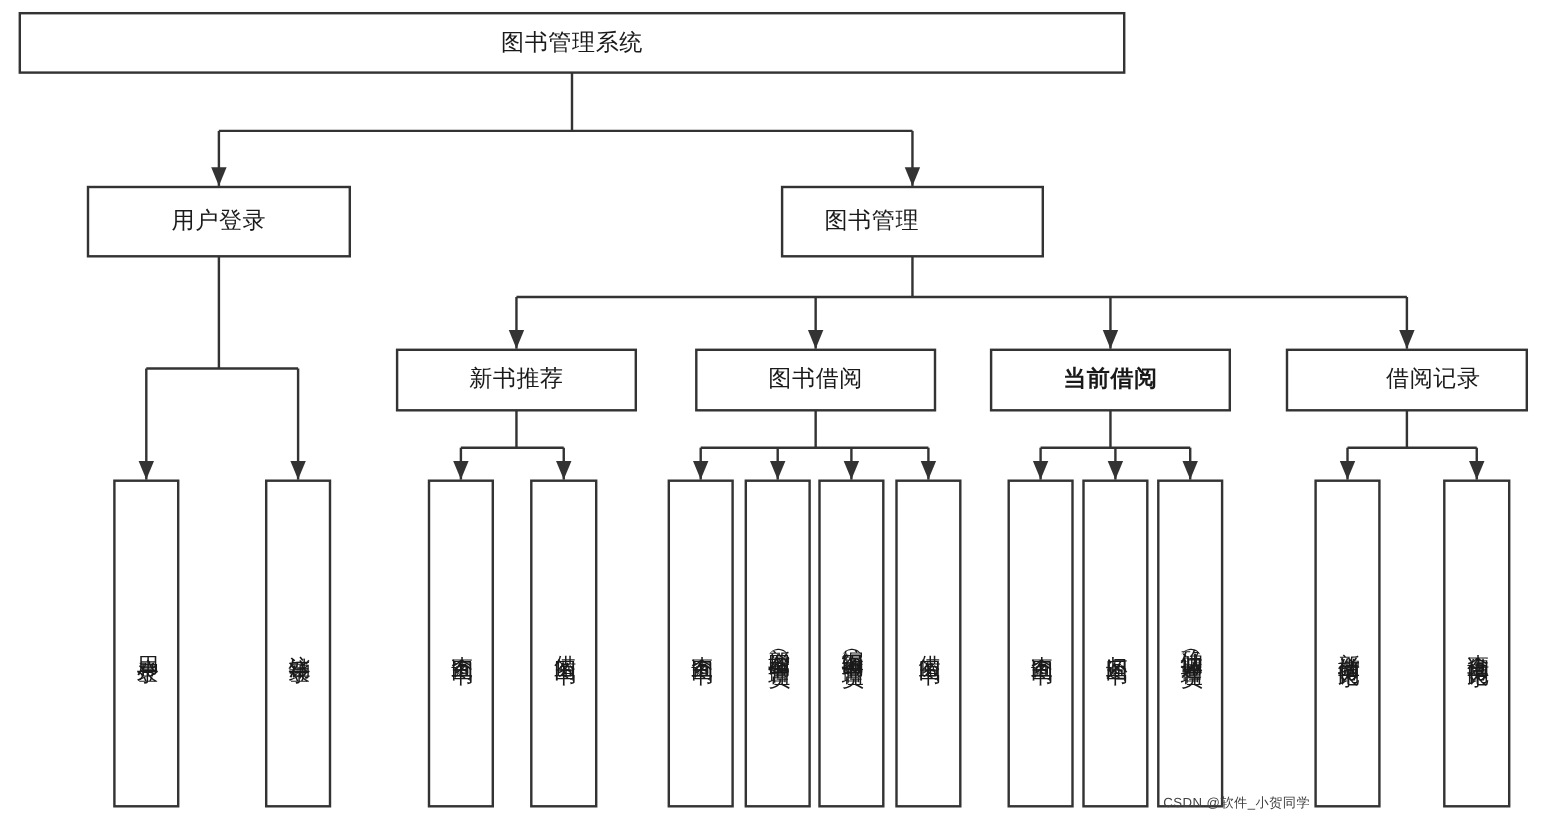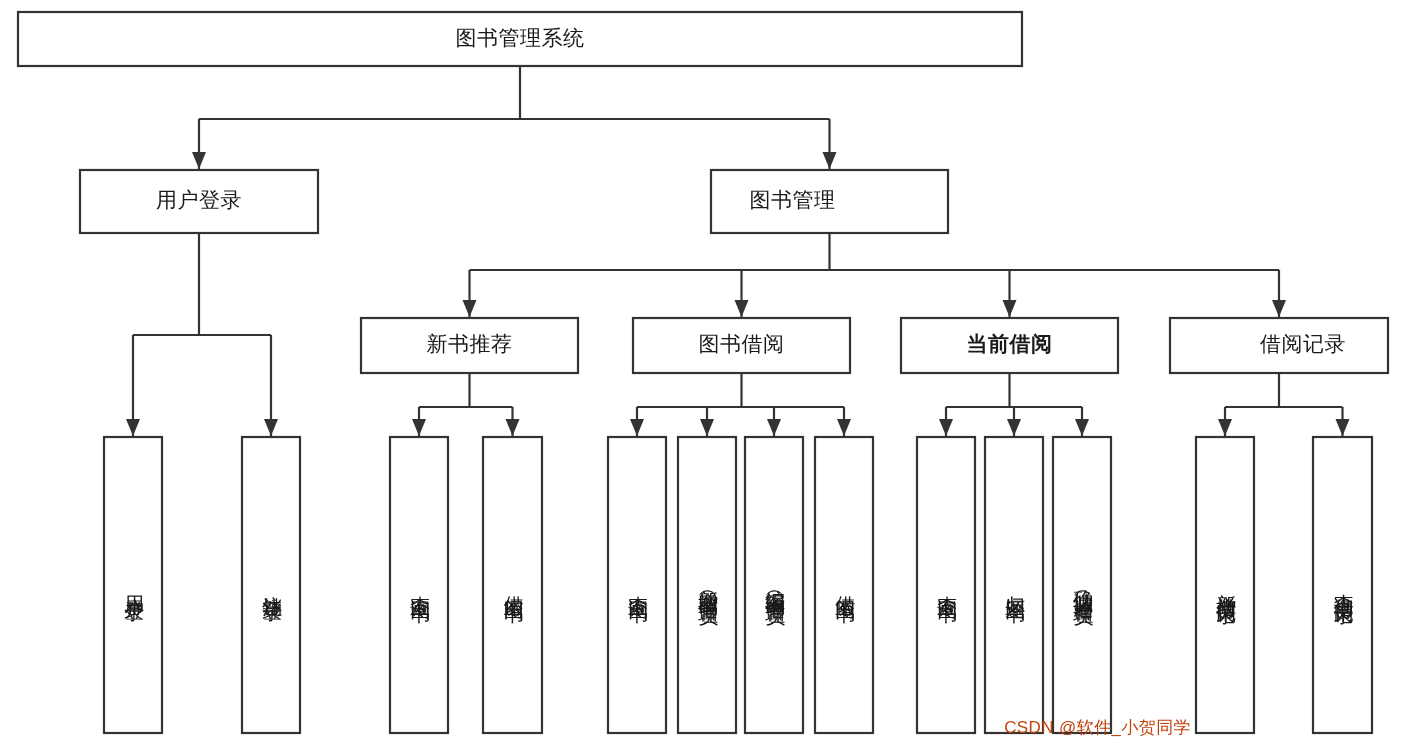--- a/index.html
+++ b/index.html
@@ -67,22 +67,22 @@
     font-size: 20px;
   }
   .node-hit {
     position: absolute;
     cursor: default;
   }
   #watermark {
     position: absolute;
     right: 8px;
     bottom: 8px;
-    color: #c2410c;
-    font-size: 17px;
+    color: #404040;
+    font-size: 12px;
     font-family: "Liberation Sans", "DejaVu Sans", sans-serif;
     letter-spacing: 0.4px;
     white-space: nowrap;
     user-select: none;
   }
 </style>
 </head>
 <body>
 
 <div id="diagram-root">

